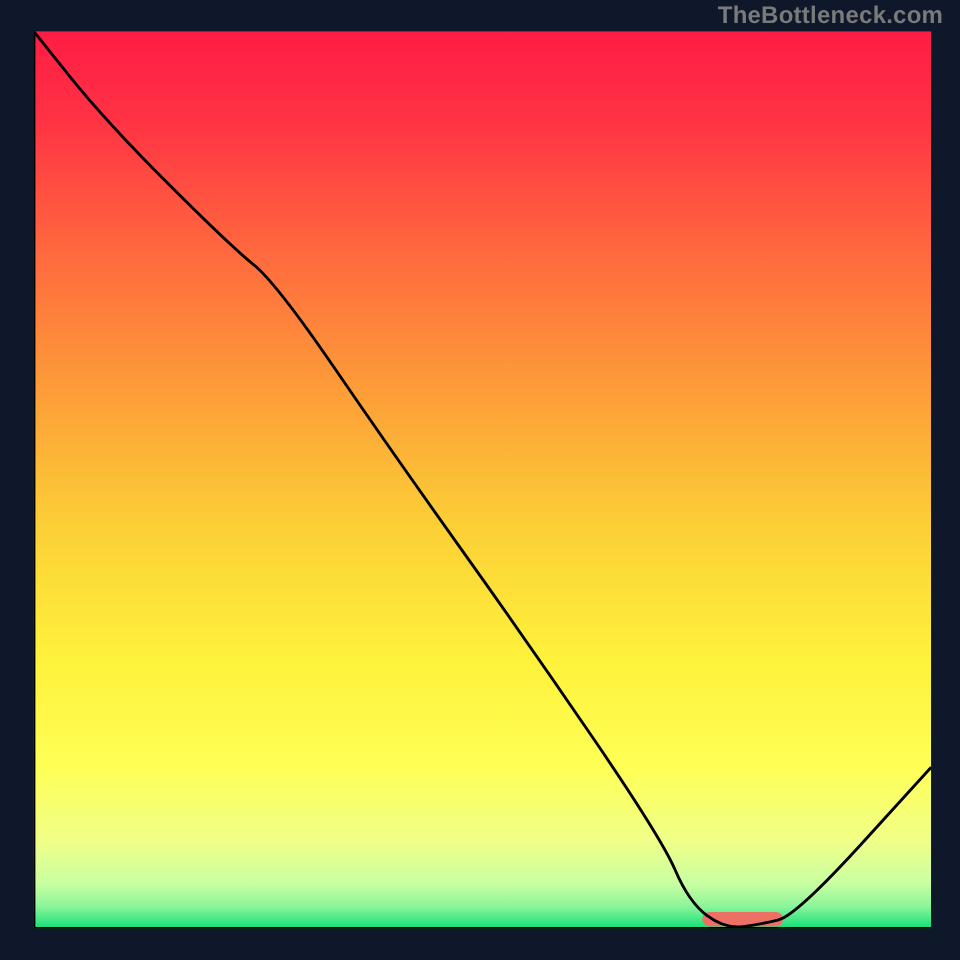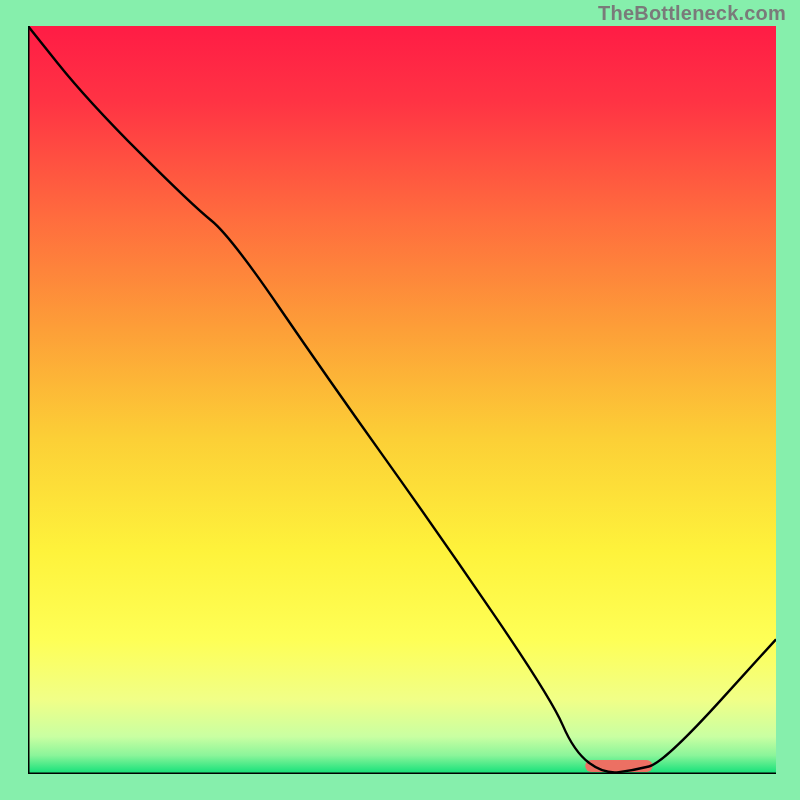--- a/index.html
+++ b/index.html
@@ -1,21 +1,21 @@
 <!DOCTYPE html>
 <html><head>
 <meta charset="utf-8">
 <style>
   * { margin: 0; padding: 0; box-sizing: border-box; }
   html, body { width: 800px; height: 800px; overflow: hidden; background: #fff; }
   .stage {
     position: relative;
     width: 800px;
     height: 800px;
-    background: #86efac;
+    background: #0f172a;
   }
   .attribution {
     position: absolute;
     top: 2px;
     right: 14px;
     font-family: Arial, Helvetica, sans-serif;
     font-size: 20px;
     font-weight: 600;
     color: #7a7a7a;
     letter-spacing: 0.2px;

